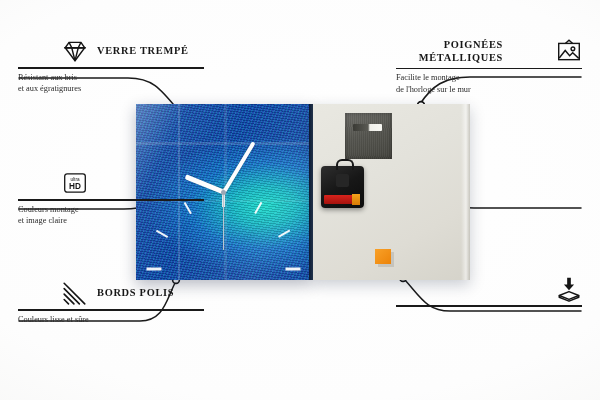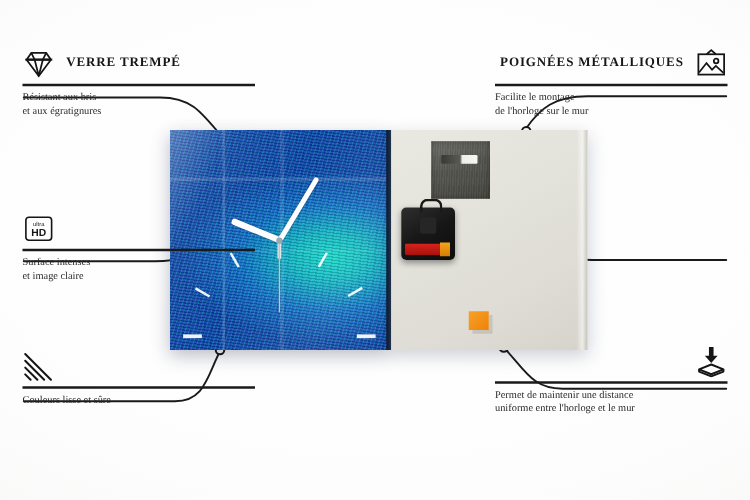--- a/index.html
+++ b/index.html
@@ -185,21 +185,21 @@
   .f-desc {
     font-family: "Liberation Serif", serif;
     font-size: 8.3px;
     line-height: 1.38;
     color: #2a2a2a;
     margin-top: 3px;
     white-space: pre-line;
   }
   .feature.left .f-desc { text-align: left; }
   .feature.right .f-desc { }
-  .f-icon { flex: 0 0 auto; width: 26px; height: 26px; color: #151515; }
+  .f-icon { flex: 0 0 auto; width: 26px; height: 26px; color: #151515; margin-left: 44px; }
   .f-icon svg { display: block; width: 26px; height: 26px; }
 
   
   #feat-tempered   { left: 18px;  top: 38px;  width: 186px; }
   #feat-print      { left: 18px;  top: 170px; width: 186px; }
   #feat-edges      { left: 18px;  top: 280px; width: 186px; }
   #feat-handles    { left: 396px; top: 38px;  width: 186px; }
   #feat-mechanism  { left: 396px; top: 170px; width: 186px; }
   #feat-spacer     { left: 396px; top: 276px; width: 186px; }
 </style>
@@ -289,34 +289,36 @@
     <div class="f-head">
       <span class="f-icon">
         <svg viewBox="0 0 24 24" fill="none" stroke="currentColor" stroke-width="1.2">
           <rect x="2.5" y="3.5" width="19" height="17" rx="2.2"></rect>
           <text x="12" y="10.3" font-family="Liberation Sans, sans-serif" font-size="4.3" text-anchor="middle" fill="currentColor" stroke="none">ultra</text>
           <text x="12" y="17.6" font-family="Liberation Sans, sans-serif" font-size="7.6" font-weight="bold" text-anchor="middle" fill="currentColor" stroke="none">HD</text>
         </svg>
       </span>
     </div>
     <div class="f-rule"></div>
-    <div class="f-desc">Surface intenses
+    <div class="f-desc">Couleurs montage
 et image claire</div>
   </div>
 
   <div class="feature left" id="feat-edges">
     <div class="f-head">
       <span class="f-icon">
         <svg viewBox="0 0 24 24" fill="none" stroke="currentColor" stroke-width="1.5" stroke-linecap="round">
           <path d="M2 3 L21 22"></path>
           <path d="M2 8 L16 22"></path>
           <path d="M2 13 L11 22"></path>
           <path d="M2 18 L6 22"></path>
         </svg>
       </span>
+      <div class="f-title">BORDS
+POLIS</div>
     </div>
     <div class="f-rule"></div>
     <div class="f-desc">Couleurs lisse et sûre</div>
   </div>
 
   <div class="feature right" id="feat-handles">
     <div class="f-head">
       <div class="f-title">POIGNÉES
 MÉTALLIQUES</div>
       <span class="f-icon">
@@ -338,17 +340,15 @@
     <div class="f-head">
       <span class="f-icon">
         <svg viewBox="0 0 24 24" fill="none" stroke="currentColor" stroke-width="1.4" stroke-linejoin="round">
           <path d="M10.3 1.5 h3.4 v6.4 h3 L12 13.2 L7.3 7.9 h3 z" fill="currentColor" stroke="none"></path>
           <path d="M12 14.4 L21 18 L12 21.6 L3 18 Z"></path>
           <path d="M3 18 v1.6 L12 23.2 L21 19.6 V18"></path>
         </svg>
       </span>
     </div>
     <div class="f-rule"></div>
-    <div class="f-desc">Permet de maintenir une distance
-uniforme entre l'horloge et le mur</div>
   </div>
 
 </div>
 
 </body></html>

